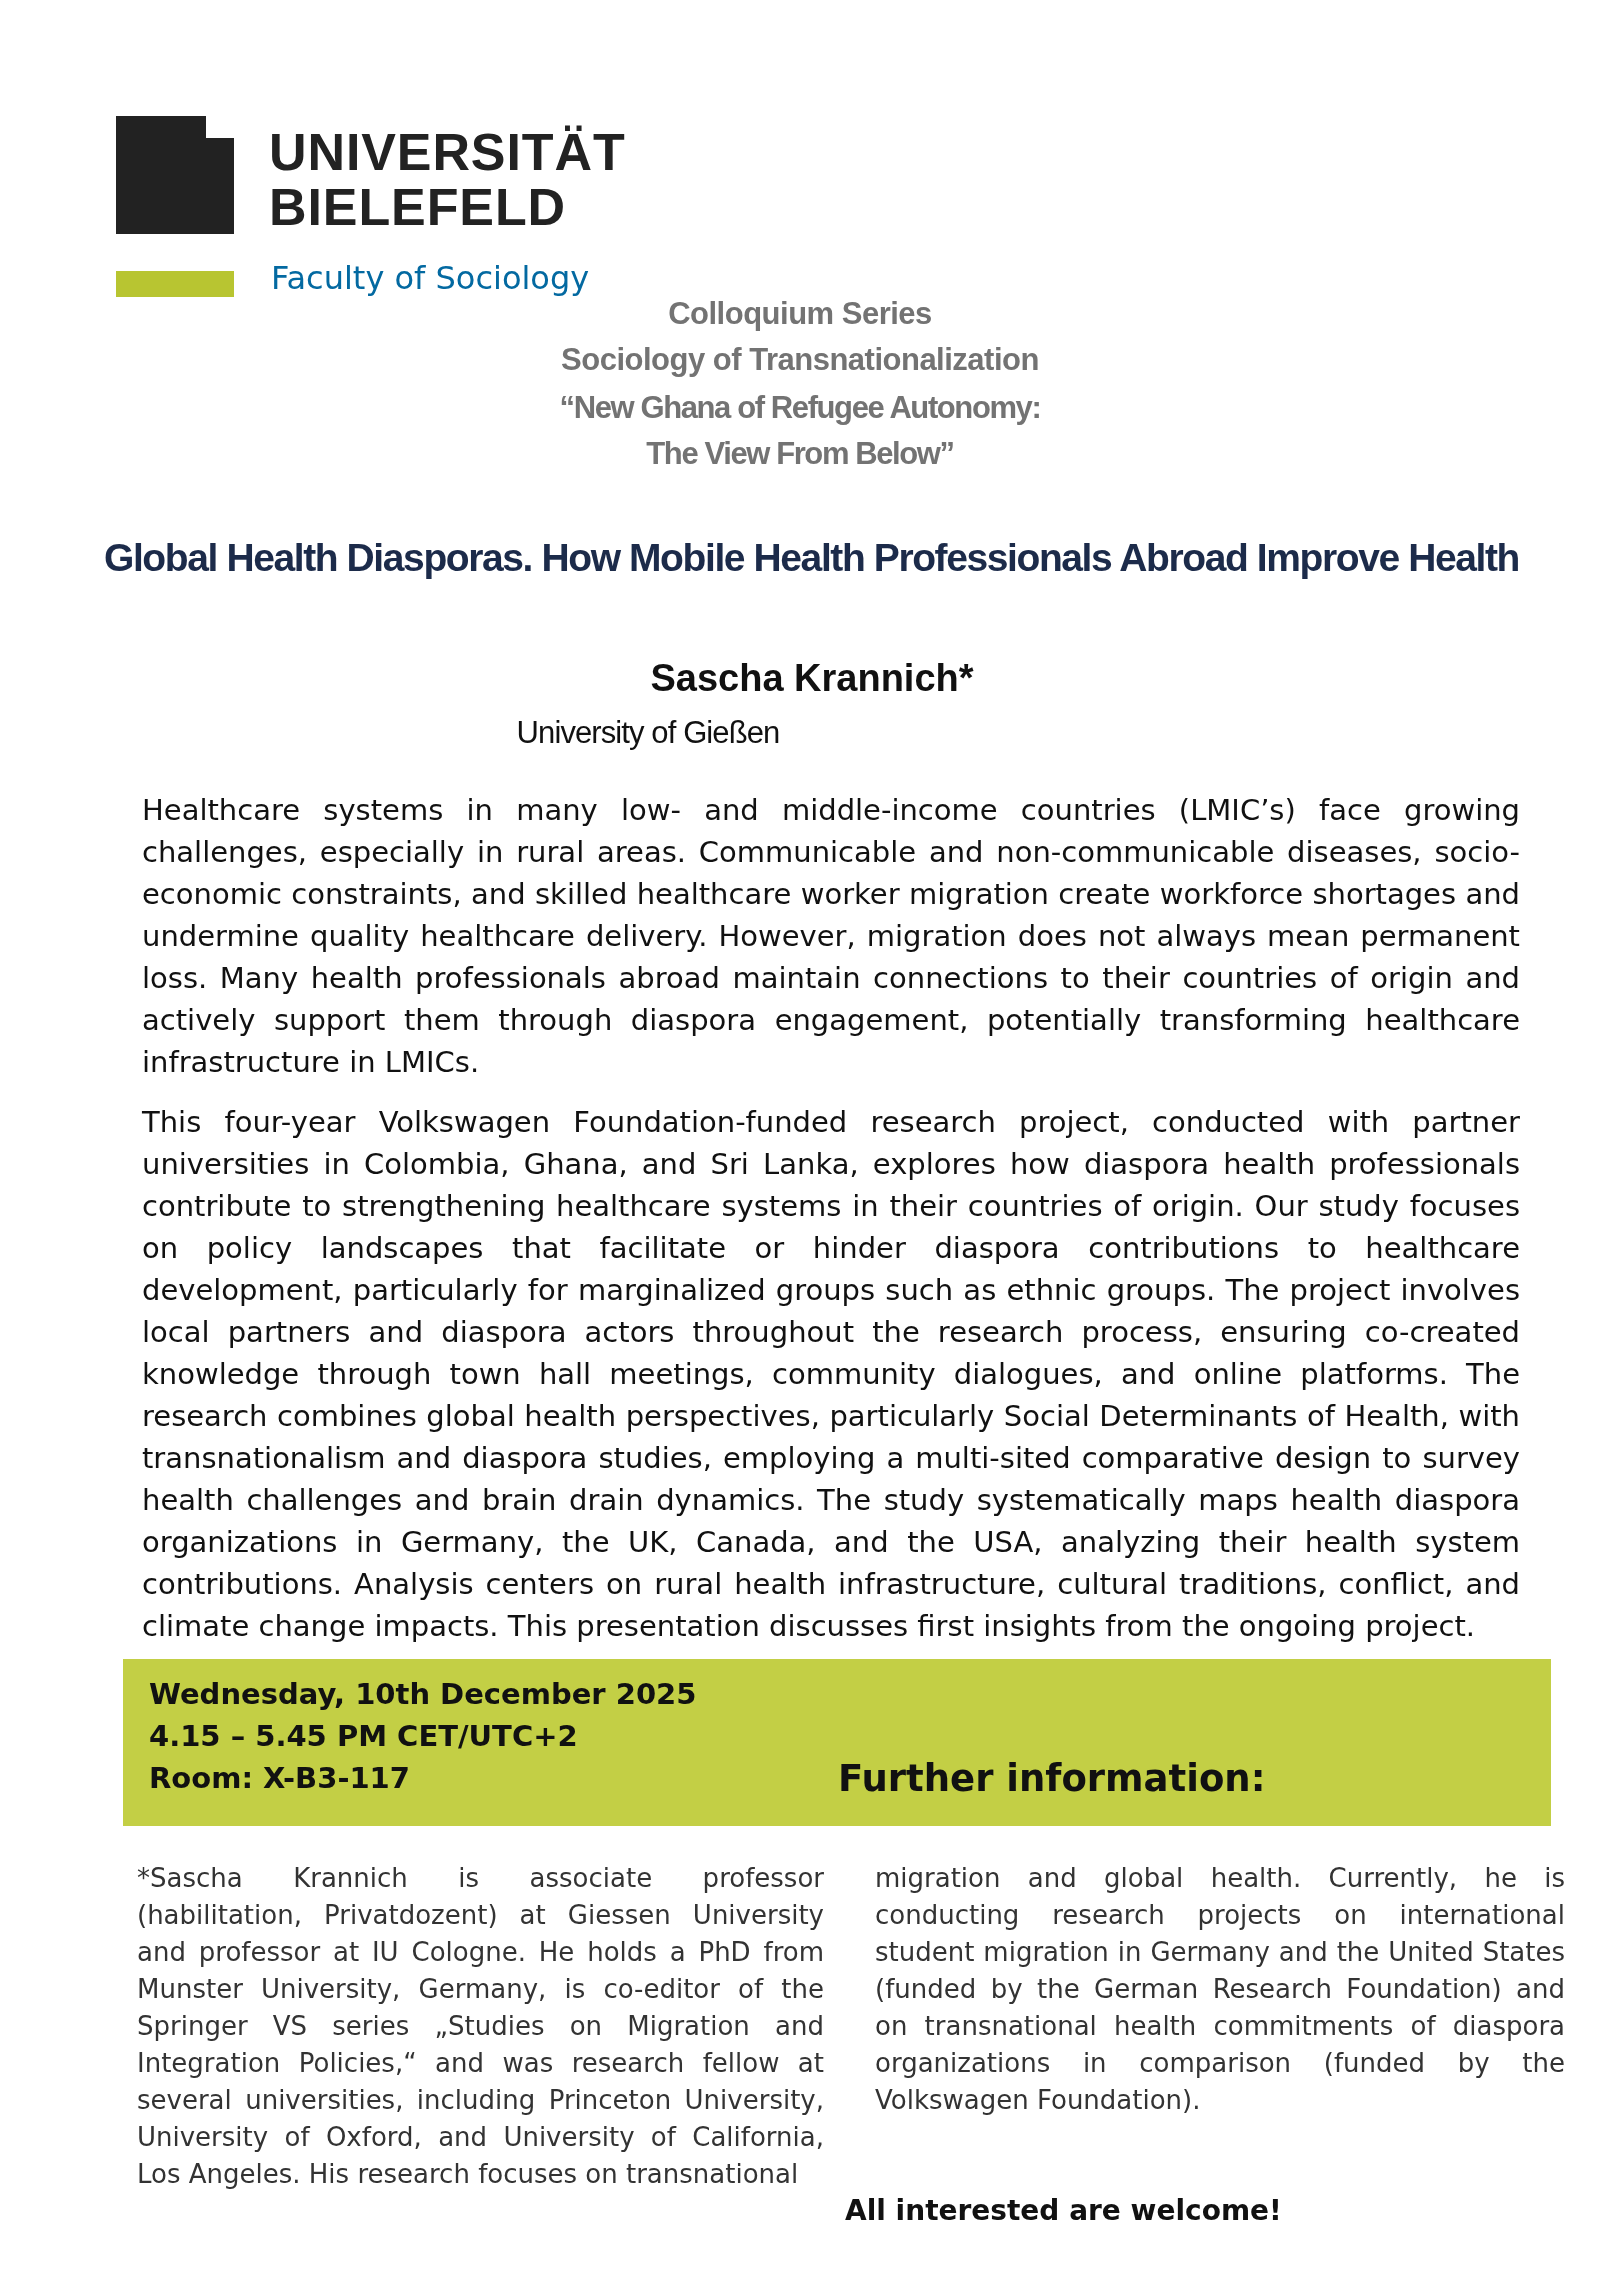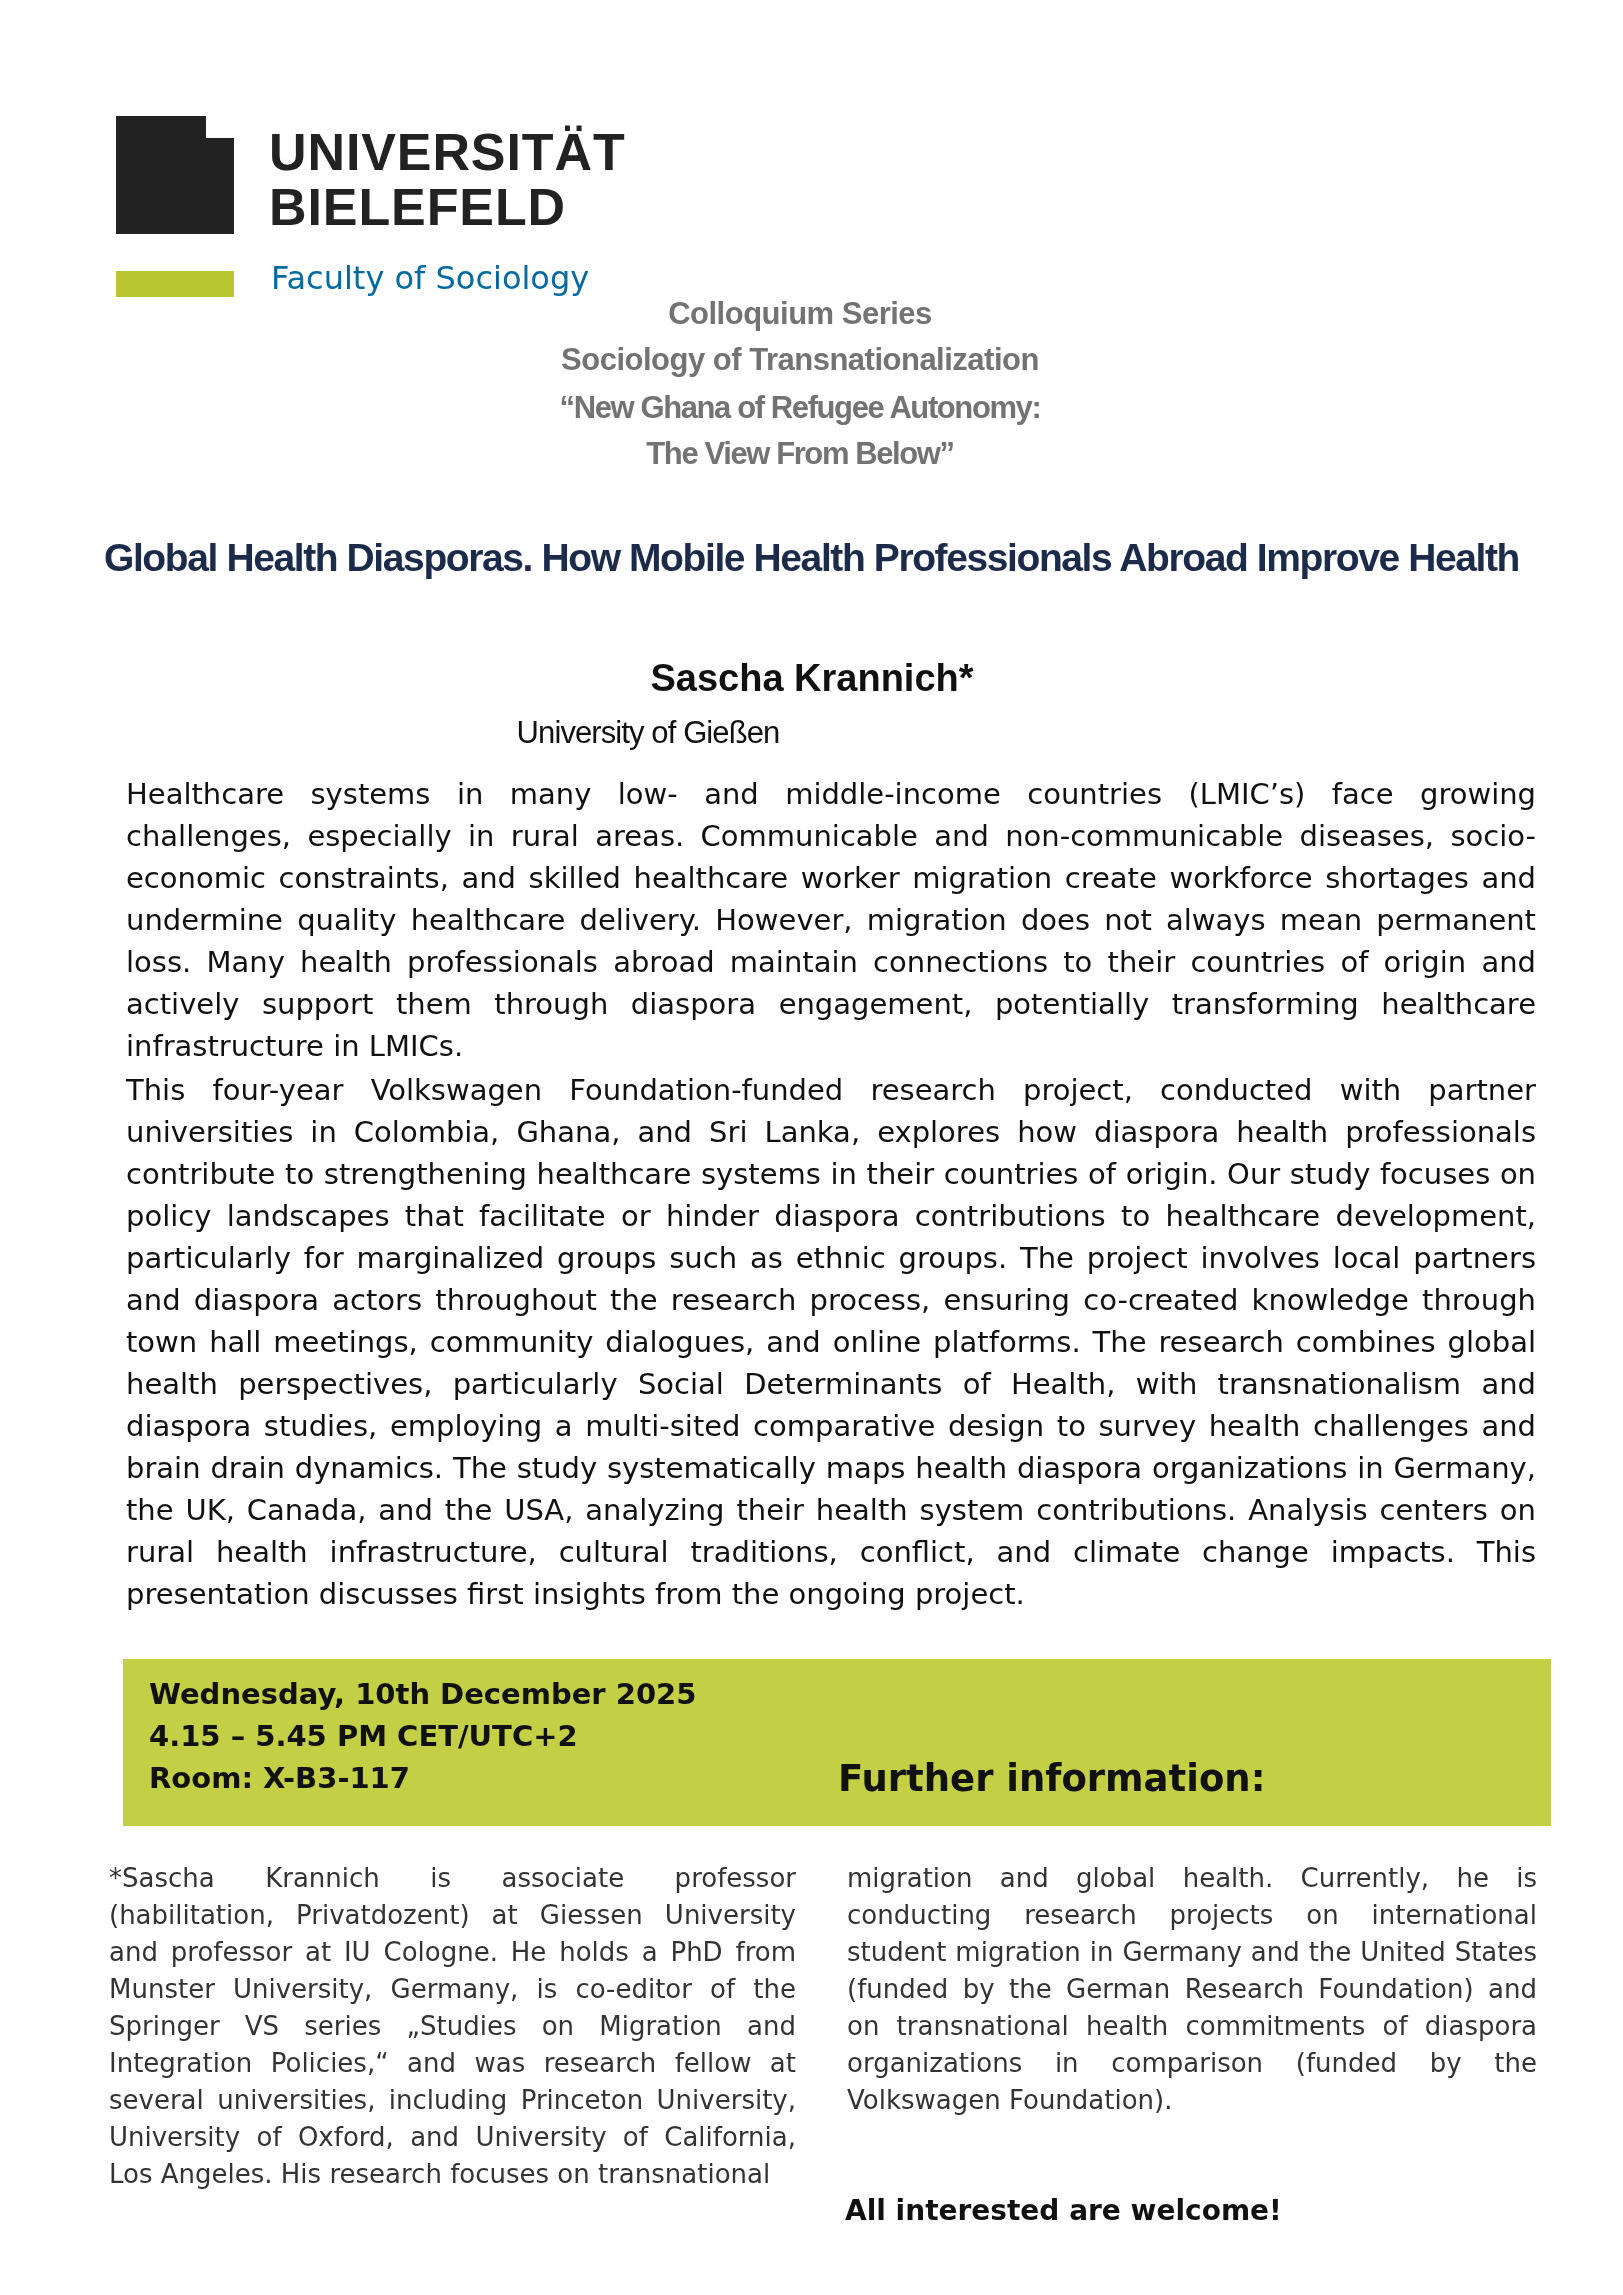--- a/index.html
+++ b/index.html
@@ -22,29 +22,29 @@
   .series.l4 { top:436px; font-size:31px; letter-spacing:-1.4px; }
   .talk-title { left:69px; width:1485px; top:523px; text-align:center; color:#1c2b4a;
                 font-family:"Liberation Sans", sans-serif; font-weight:bold; font-size:39px;
                 line-height:69px; letter-spacing:-1.4px; }
   .speaker { left:0; width:1624px; top:657px; text-align:center; font-family:"Liberation Sans", sans-serif;
              font-weight:bold; font-size:38px; color:#111; }
   .affil { left:0; width:1296px; top:715px; text-align:center; font-family:"Liberation Sans", sans-serif;
            font-size:31px; color:#111; letter-spacing:-0.9px; }
   .abstract { left:124px; width:1414px; top:771px; font-family:"DejaVu Sans", sans-serif;
               font-size:29px; line-height:42px; text-align:justify; color:#111; }
-  .abstract p { margin:2px; }
+  .abstract p { margin:18px; }
   .info-box { left:123px; top:1659px; width:1428px; height:167px; background:#c3cf45; }
   .info-left { left:149px; top:1673px; font-family:"DejaVu Sans", sans-serif; font-weight:bold;
                font-size:29px; line-height:42px; color:#111; }
   .info-right { left:838px; top:1758px; font-family:"DejaVu Sans", sans-serif; font-weight:bold;
                 font-size:37px; line-height:42px; color:#111; }
   .info-right a { color:#111; text-decoration:underline; text-decoration-thickness:2.3px; }
   .bio { font-family:"DejaVu Sans", sans-serif; font-size:26px; line-height:37px;
-         text-align:justify; color:#333333; }
+         text-align:justify; color:#333333;margin-left:28px; }
   .bio-left { left:109px; width:687px; top:1860px; }
   .bio-right { left:847px; width:690px; top:1860px; }
   .welcome { left:845px; top:2194px; font-family:"DejaVu Sans", sans-serif; font-weight:bold;
              font-size:28px; color:#111; }
 </style>
 </head>
 <body>
 
 <div class="abs logo-block"></div>
 <div class="abs logo-notch"></div>

